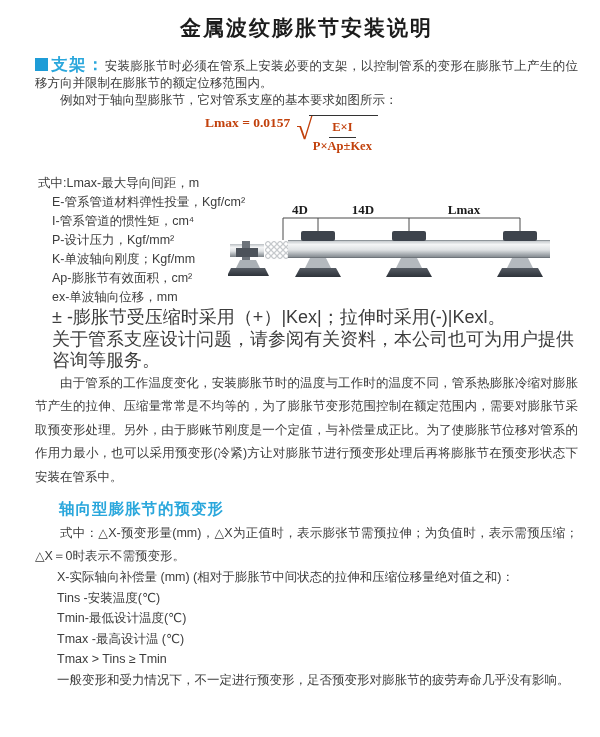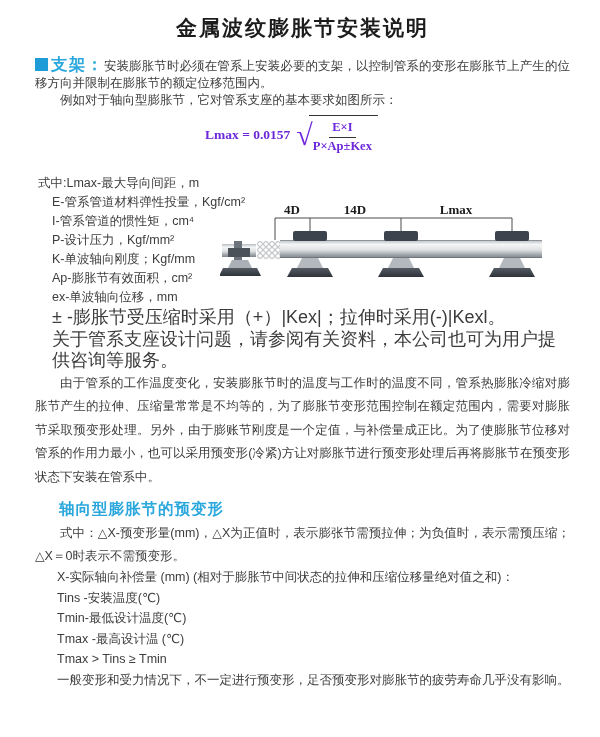--- a/index.html
+++ b/index.html
@@ -2,21 +2,21 @@
 <html><head>
 <meta charset="utf-8">
 <style>
   html, body { margin:0; padding:0; }
   body {
     width:600px; height:737px; overflow:hidden;
     background:#ffffff;
     font-family:"Liberation Sans","DejaVu Sans",sans-serif;
     color:#3c3c3c;
   }
-  .page { box-sizing:border-box; width:600px; height:581px; padding:10px 30px 0 35px; position:relative;border-radius:28px; }
+  .page { box-sizing:border-box; width:600px; height:581px; padding:10px 22px 0 35px; position:relative;border-radius:28px; }
 
   .title {
     font-size:21px; font-weight:bold; color:#1c1c1c;
     text-align:center; margin:4px 0 14px 0; letter-spacing:2px;
   }
 
   .para { font-size:12.5px; line-height:17px; text-align:justify; margin:0; }
   .indent { text-indent:2em; }
 
   .bullet {
@@ -27,22 +27,22 @@
   .sec-row { margin:10px 0 4px 0; }
 
   .sub-head {
     color:#2aa7dc; font-weight:bold; font-size:15.5px;
     margin:10px 0 2px 24px; letter-spacing:1px;
   }
 
   
   .formula {
     font-family:"Liberation Serif","DejaVu Serif",serif;
-    font-weight:bold; color:#6d28d9; font-size:13.5px;
-    display:flex; align-items:center; width:max-content;
+    font-weight:bold; color:#c2410c; font-size:13.5px;
+    display:flex; width:max-content;
   }
   .f1 { margin:6px 0 2px 170px; }
   .f-center { margin:8px auto 6px auto; justify-content:center; }
   .rad { font-size:30px; font-weight:normal; line-height:0.9; margin:0 -4px 0 6px; }
   .root-box { border-top:1.5px solid #333; padding:3px 6px 0 4px; }
   .frac { display:inline-flex; flex-direction:column; align-items:center; line-height:1.25; font-size:12.5px; }
   .frac .num { border-bottom:1.2px solid #333; padding:0 3px 1px 3px; }
   .frac .den { padding-top:1px; }
   .frac.ital { }
   .paren { font-size:20px; font-weight:normal; margin:0 1px; }

